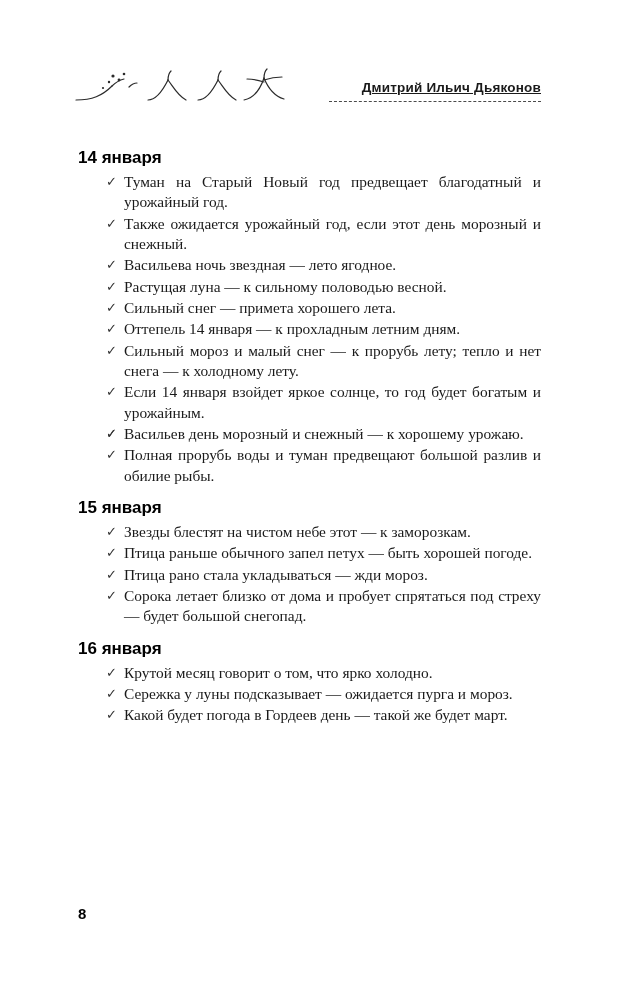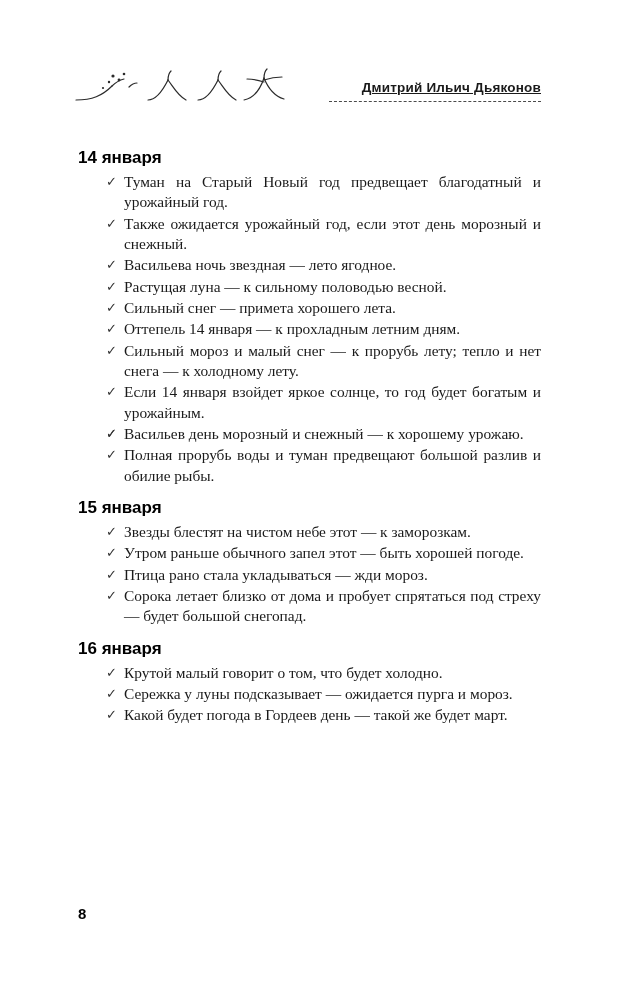--- a/index.html
+++ b/index.html
@@ -168,30 +168,30 @@
         <li><span class="tick">✓</span></li>
         <li><span class="tick">✓</span><span>Васильев день морозный и снежный — к хорошему урожаю.</span></li>
         <li><span class="tick">✓</span><span>Полная прорубь воды и туман предвещают большой разлив и обилие рыбы.</span></li>
       </ul>
     </div>
 
     <div class="section">
       <h2 class="date-heading">15 января</h2>
       <ul class="omens">
         <li><span class="tick">✓</span><span>Звезды блестят на чистом небе этот — к замороз­кам.</span></li>
-        <li><span class="tick">✓</span><span>Утром раньше обычного запел этот — быть хоро­шей погоде.</span></li>
+        <li><span class="tick">✓</span><span>Птица раньше обычного запел петух — быть хоро­шей погоде.</span></li>
         <li><span class="tick">✓</span><span>Птица рано стала укладываться — жди мороз.</span></li>
         <li><span class="tick">✓</span><span>Сорока летает близко от дома и пробует спрятаться под стреху — будет большой снегопад.</span></li>
       </ul>
     </div>
 
     <div class="section">
       <h2 class="date-heading">16 января</h2>
       <ul class="omens">
-        <li><span class="tick">✓</span><span>Крутой малый говорит о том, что будет холодно.</span></li>
+        <li><span class="tick">✓</span><span>Крутой месяц говорит о том, что ярко холодно.</span></li>
         <li><span class="tick">✓</span><span>Сережка у луны подсказывает — ожидается пурга и мороз.</span></li>
         <li><span class="tick">✓</span><span>Какой будет погода в Гордеев день — такой же будет март.</span></li>
       </ul>
     </div>
 
   </div>
 
   <div class="folio">8</div>
 
 </div>

